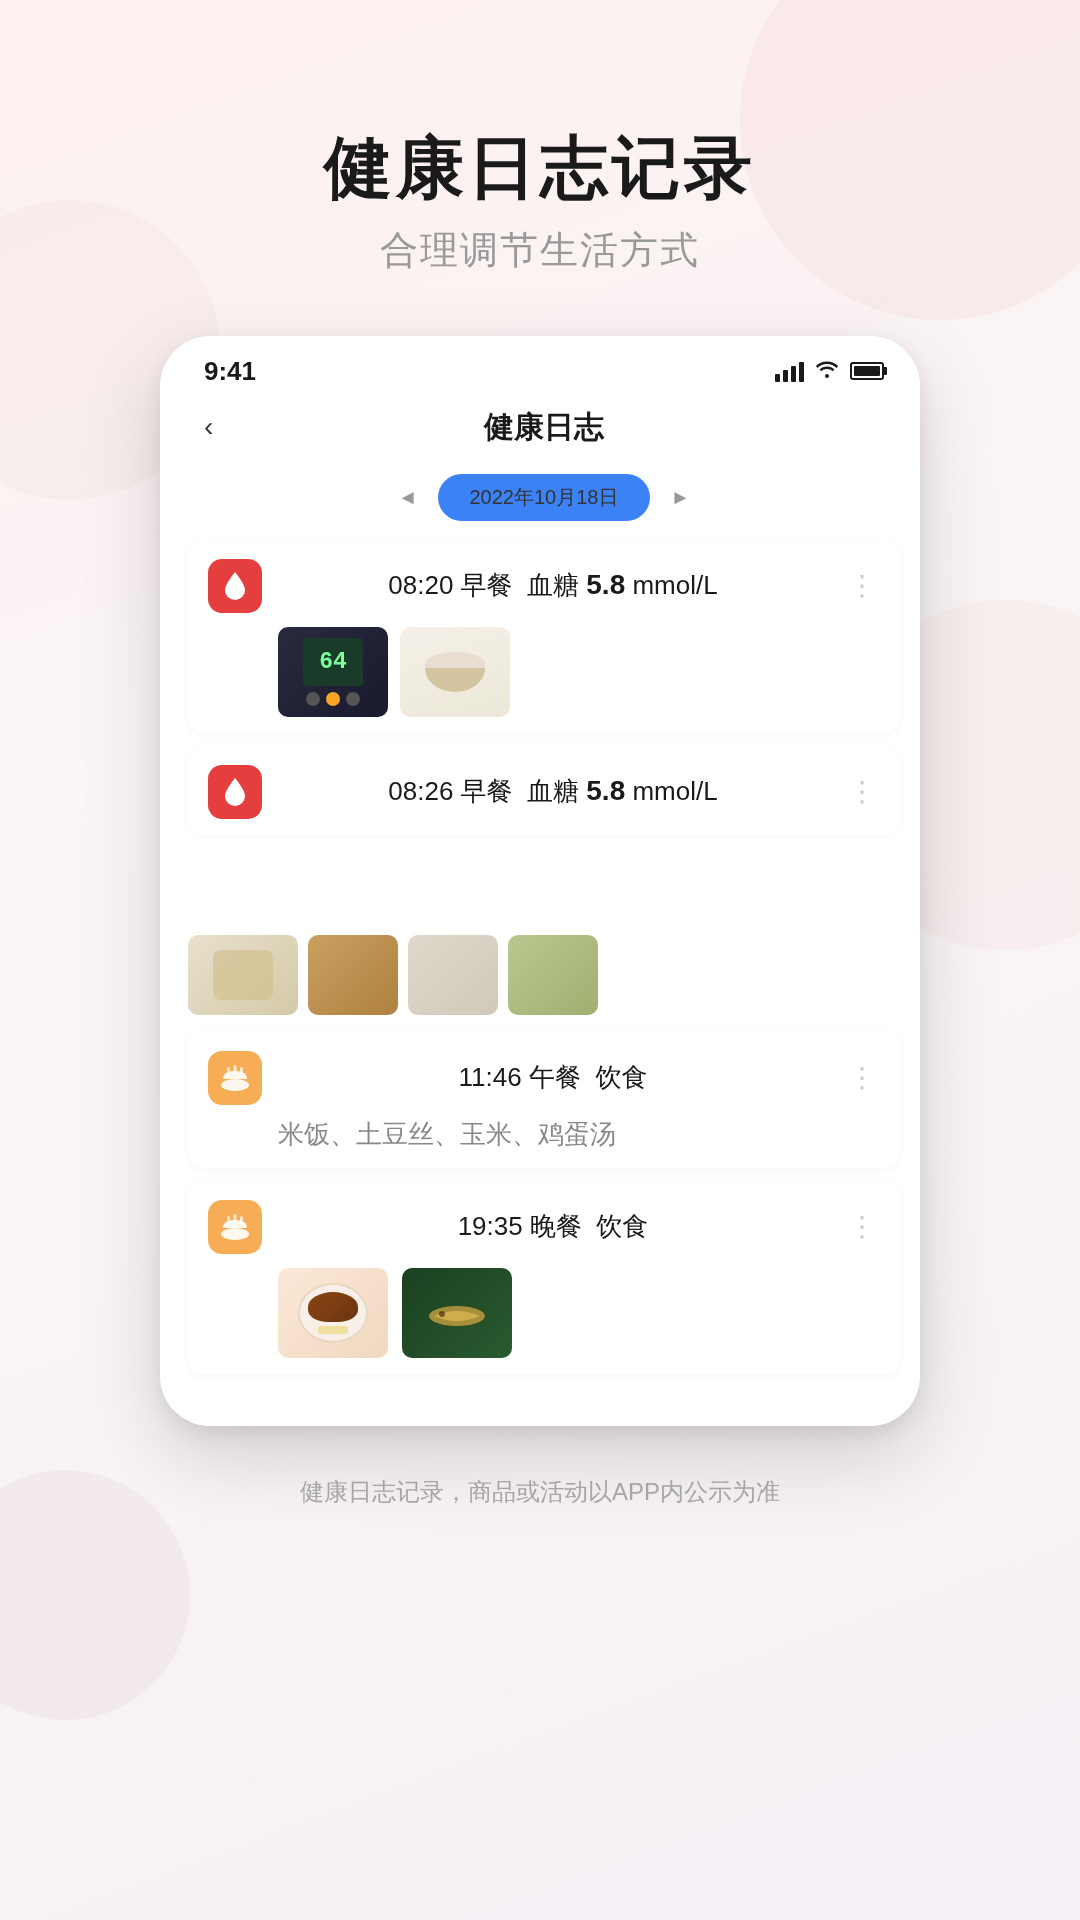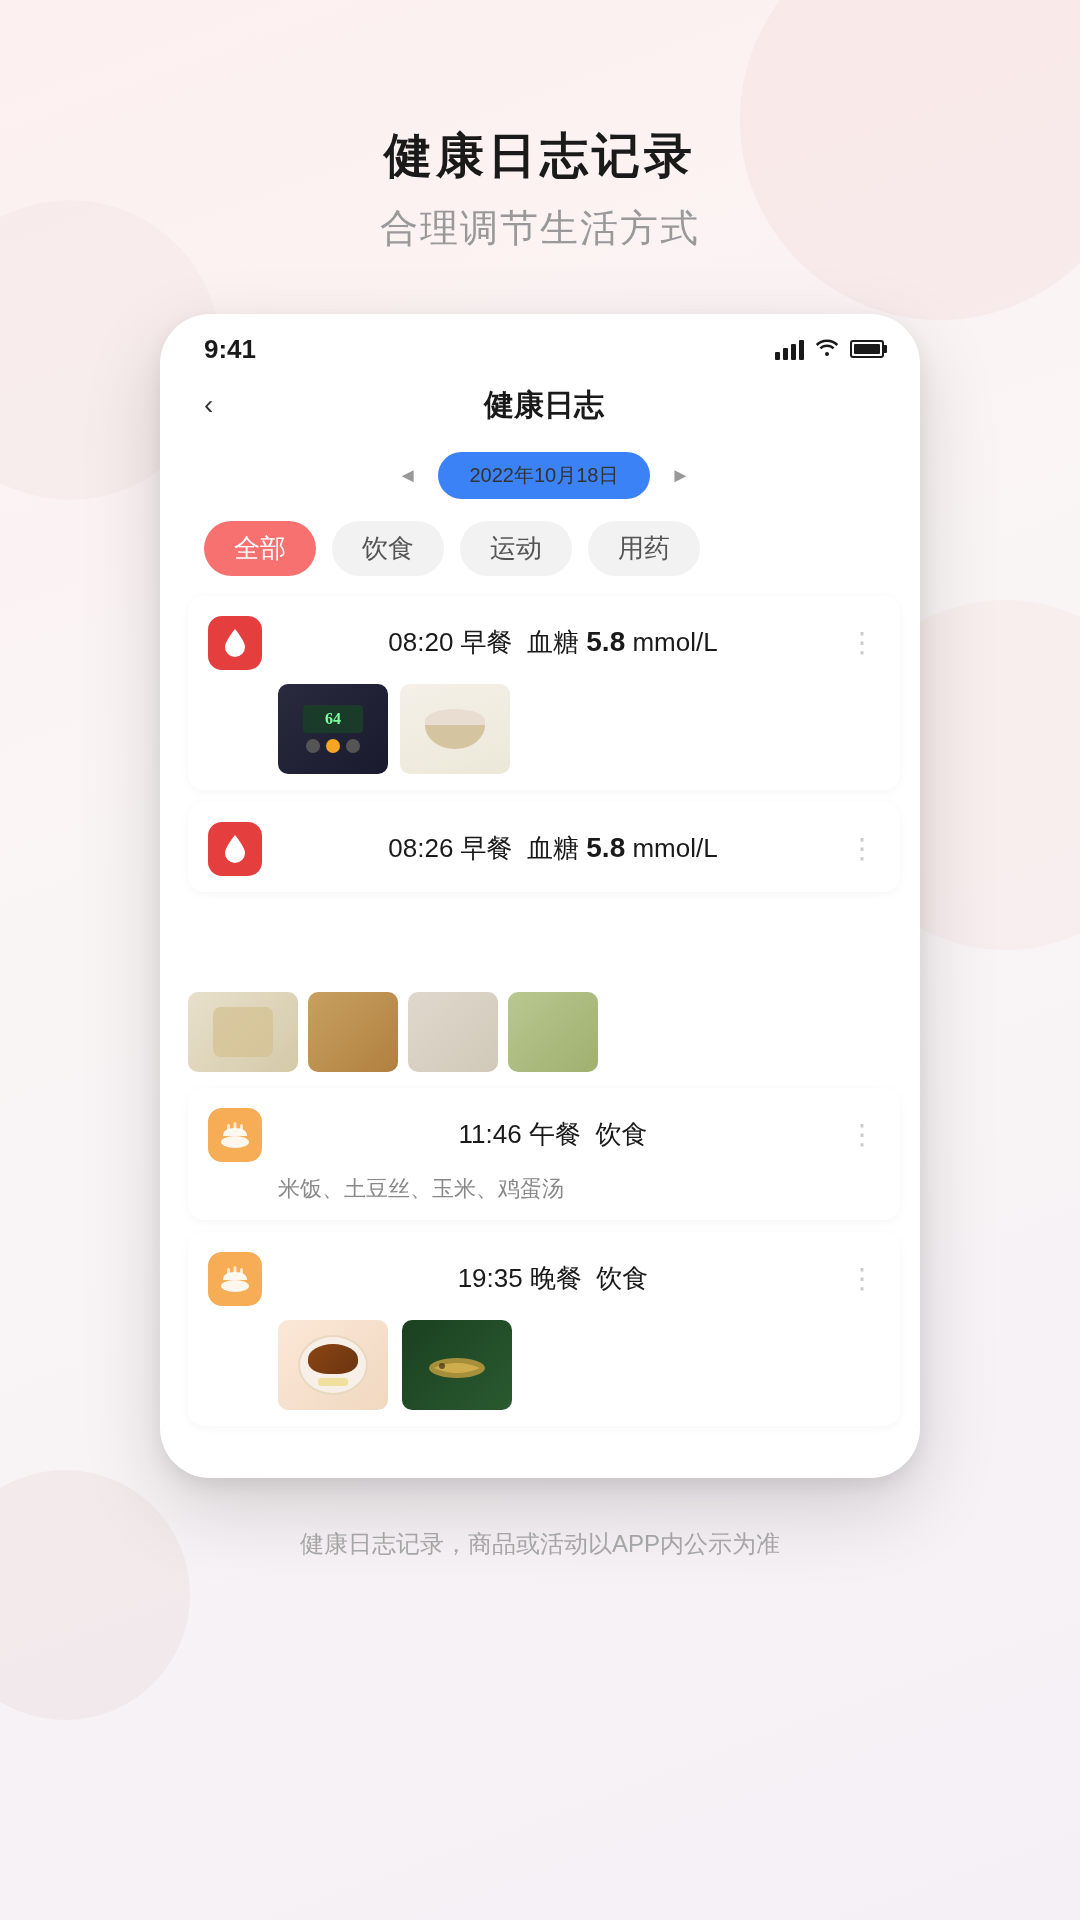--- a/index.html
+++ b/index.html
@@ -43,21 +43,21 @@
       bottom: 200px; left: -60px;
     }
 
     
     .hero {
       margin-top: 130px;
       text-align: center;
       z-index: 1;
     }
     .hero-title {
-      font-size: 48px;
+      font-size: 68px;
       font-weight: 900;
       color: #1a1a1a;
       letter-spacing: 4px;
       line-height: 1.1;
     }
     .hero-subtitle {
       font-size: 38px;
       color: #999;
       margin-top: 20px;
       font-weight: 400;
@@ -275,29 +275,29 @@
       background: linear-gradient(135deg, #2a2a3e 0%, #1a1a2e 100%);
       display: flex;
       flex-direction: column;
       align-items: center;
       justify-content: center;
       height: 100%;
     }
     .glucometer-screen {
       background: #1a3a2a;
       width: 60px;
-      height: 28px;
+      height: 48px;
       border-radius: 4px;
       display: flex;
       align-items: center;
       justify-content: center;
       color: #7aff9a;
-      font-size: 16px;
+      font-size: 23px;
       font-weight: 700;
-      font-family: Liberation Serif, serif;
+      font-family: Liberation Mono, monospace;
     }
     .glucometer-buttons {
       display: flex;
       gap: 6px;
       margin-top: 6px;
     }
     .glucometer-btn {
       width: 14px;
       height: 14px;
       border-radius: 50%;
@@ -333,21 +333,21 @@
     .entry-img-sm {
       width: 90px;
       height: 75px;
       border-radius: 8px;
       overflow: hidden;
     }
     .img-food-1 { background: linear-gradient(135deg, #e8e0d0, #d4cbb8); }
 
     
     .entry-text {
-      font-size: 22px;
+      font-size: 26px;
       color: #888;
       margin-top: 12px;
       padding-left: 70px;
     }
 
     
     .dinner-images {
       display: flex;
       gap: 14px;
       margin-top: 14px;
@@ -439,26 +439,20 @@
       <span class="nav-back">‹</span>
       <span class="nav-title">健康日志</span>
     </div>
 
     <div class="date-picker">
       <span class="date-arrow">◄</span>
       <span class="date-pill">2022年10月18日</span>
       <span class="date-arrow">►</span>
     </div>
 
-    <div class="filter-tabs">
-      <span class="filter-tab active">全部</span>
-      <span class="filter-tab inactive">饮食</span>
-      <span class="filter-tab inactive">运动</span>
-      <span class="filter-tab inactive">用药</span>
-    </div>
 
     <div class="journal-list">
 
       <div class="entry-card">
         <div class="entry-header">
           <div class="entry-icon blood">
             <svg class="blood-drop-svg" width="28" height="32" viewBox="0 0 28 32">
               <path d="M14 2 C14 2 4 14 4 20 a10 10 0 0 0 20 0 C24 14 14 2 14 2Z" fill="white"></path>
             </svg>
           </div>

